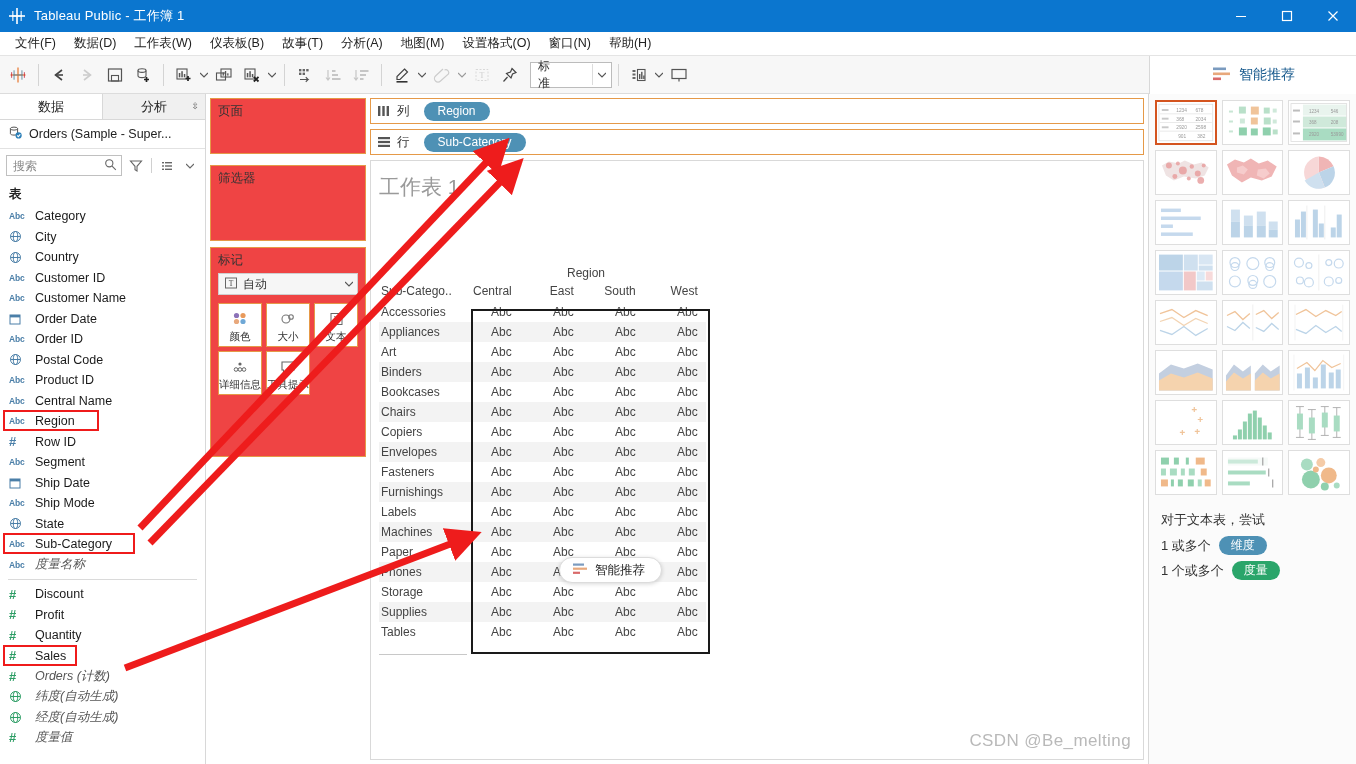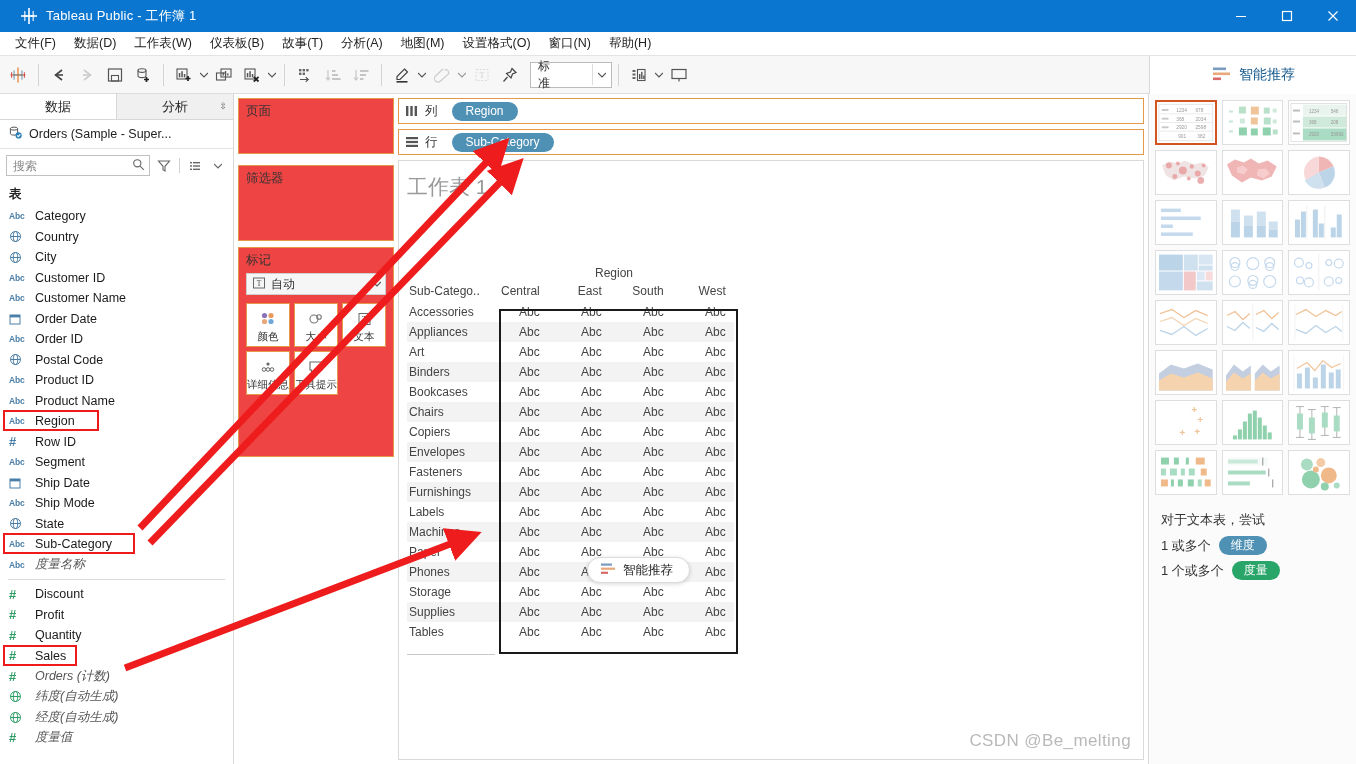--- a/index.html
+++ b/index.html
@@ -7,21 +7,21 @@
     width: 1356px; height: 764px;
     font-family: "Liberation Sans", "DejaVu Sans", sans-serif;
     font-size: 12px; color: #333; background: #fff;
     overflow: hidden;
   }
   #app { position: relative; width: 1356px; height: 764px; }
 
   
   .titlebar {
     height: 32px; background: #0b76cf; color: #fff;
-    display: flex; align-items: center; padding-left: 20px;
+    display: flex; align-items: center; padding-left: 8px;
   }
   .tb-logo { width: 18px; height: 18px; margin-right: 8px; flex: none; }
   .tb-title { font-size: 13px; letter-spacing: .2px; }
   .tb-spacer { flex: 1; }
   .wbtn {
     width: 46px; height: 32px; display: flex; align-items: center;
     justify-content: center; color: #fff;
   }
 
   
@@ -50,21 +50,21 @@
   .fitbox .lbl { flex: 1; padding-left: 7px; color: #333; }
   .fitbox .arw {
     width: 19px; height: 21px; border-left: 1px solid #dcdcdc;
     display: flex; align-items: center; justify-content: center; color: #555;
   }
 
   
   .main { display: flex; height: calc(764px - 32px - 24px - 38px); }
 
   
-  .leftpane { width: 234px; border-right: 1px solid #d8d8d8; background: #fff; display: flex; flex-direction: column; }
+  .leftpane { width: 206px; border-right: 1px solid #d8d8d8; background: #fff; display: flex; flex-direction: column; }
   .lp-tabs { display: flex; height: 26px; border-bottom: 1px solid #d8d8d8; }
   .lp-tab {
     flex: 1; display: flex; align-items: center; justify-content: center;
     font-size: 13px; color: #222; background: #fff;
   }
   .lp-tab.inactive { background: #f0f0f0; border-left: 1px solid #d8d8d8; position: relative; }
   .lp-updown { position: absolute; right: 6px; color: #666; font-size: 9px; line-height: 1; }
   .lp-ds {
     display: flex; align-items: center; gap: 6px; padding: 5px 8px;
     border-bottom: 1px solid #e2e2e2; font-size: 12.5px; color: #222;
@@ -472,31 +472,31 @@
           <span class="f-lbl">Category</span>
         </div>
         <div class="field">
           <span class="f-ico">
             <svg width="13" height="13" viewBox="0 0 13 13">
                 <circle cx="6.5" cy="6.5" r="5" fill="none" stroke="#4b7fa8" stroke-width="1"></circle>
                 <ellipse cx="6.5" cy="6.5" rx="2.2" ry="5" fill="none" stroke="#4b7fa8" stroke-width="1"></ellipse>
                 <path d="M1.6 6.5 H11.4" stroke="#4b7fa8" stroke-width="1"></path>
               </svg>
           </span>
-          <span class="f-lbl">Country</span>
+          <span class="f-lbl">City</span>
         </div>
         <div class="field">
           <span class="f-ico">
             <svg width="13" height="13" viewBox="0 0 13 13">
                 <circle cx="6.5" cy="6.5" r="5" fill="none" stroke="#4b7fa8" stroke-width="1"></circle>
                 <ellipse cx="6.5" cy="6.5" rx="2.2" ry="5" fill="none" stroke="#4b7fa8" stroke-width="1"></ellipse>
                 <path d="M1.6 6.5 H11.4" stroke="#4b7fa8" stroke-width="1"></path>
               </svg>
           </span>
-          <span class="f-lbl">City</span>
+          <span class="f-lbl">Country</span>
         </div>
         <div class="field">
           <span class="f-ico">
               <span class="abc">Abc</span>
             </span>
           <span class="f-lbl">Customer ID</span>
         </div>
         <div class="field">
           <span class="f-ico">
               <span class="abc">Abc</span>
@@ -531,21 +531,21 @@
         <div class="field">
           <span class="f-ico">
               <span class="abc">Abc</span>
             </span>
           <span class="f-lbl">Product ID</span>
         </div>
         <div class="field">
           <span class="f-ico">
               <span class="abc">Abc</span>
             </span>
-          <span class="f-lbl">Product Name</span>
+          <span class="f-lbl">Central Name</span>
         </div>
         <div class="field">
           <span class="hl-box"></span>
           <span class="f-ico">
               <span class="abc">Abc</span>
             </span>
           <span class="f-lbl">Region</span>
         </div>
         <div class="field">
           <span class="f-ico">

